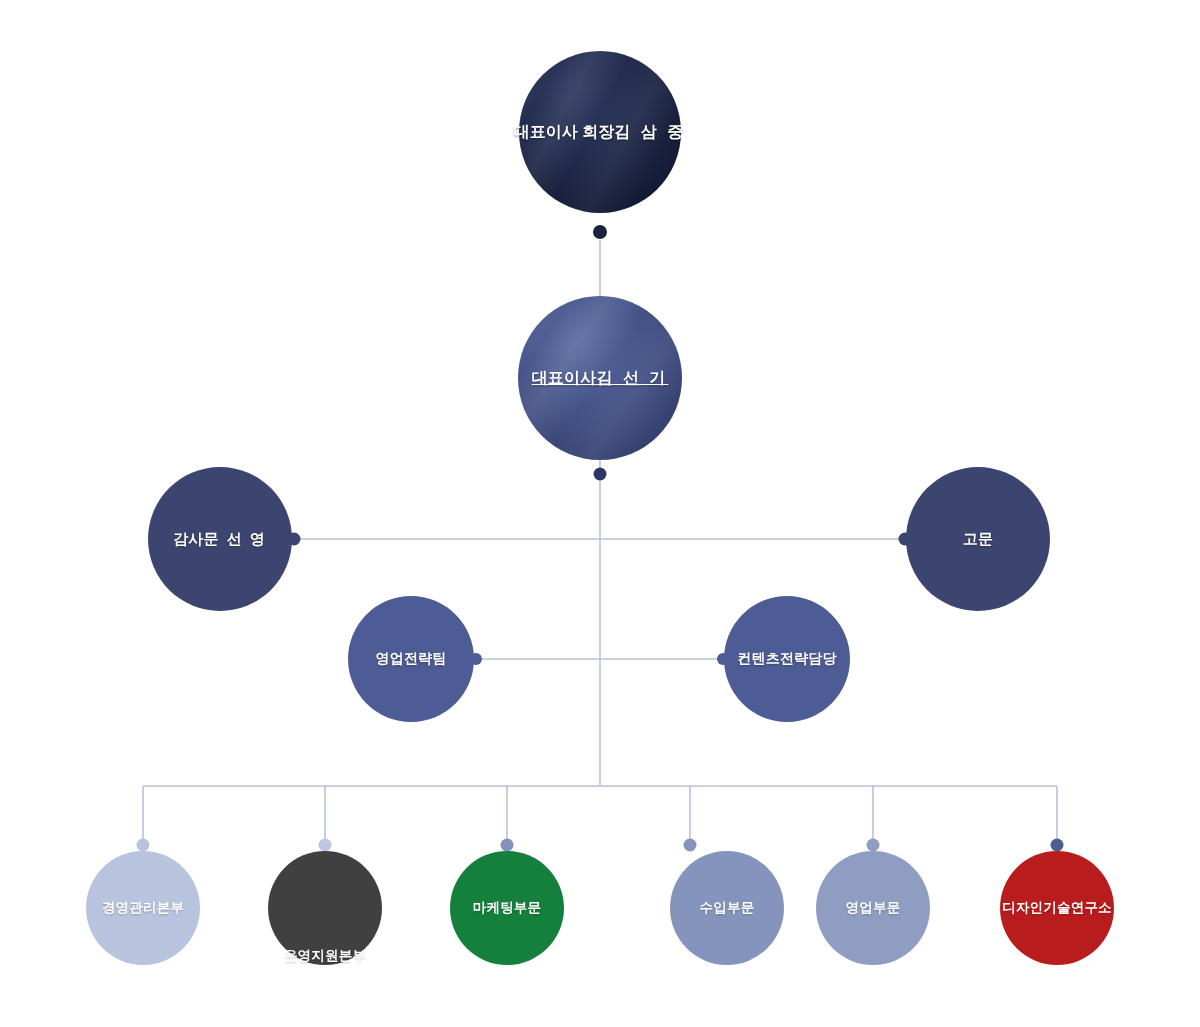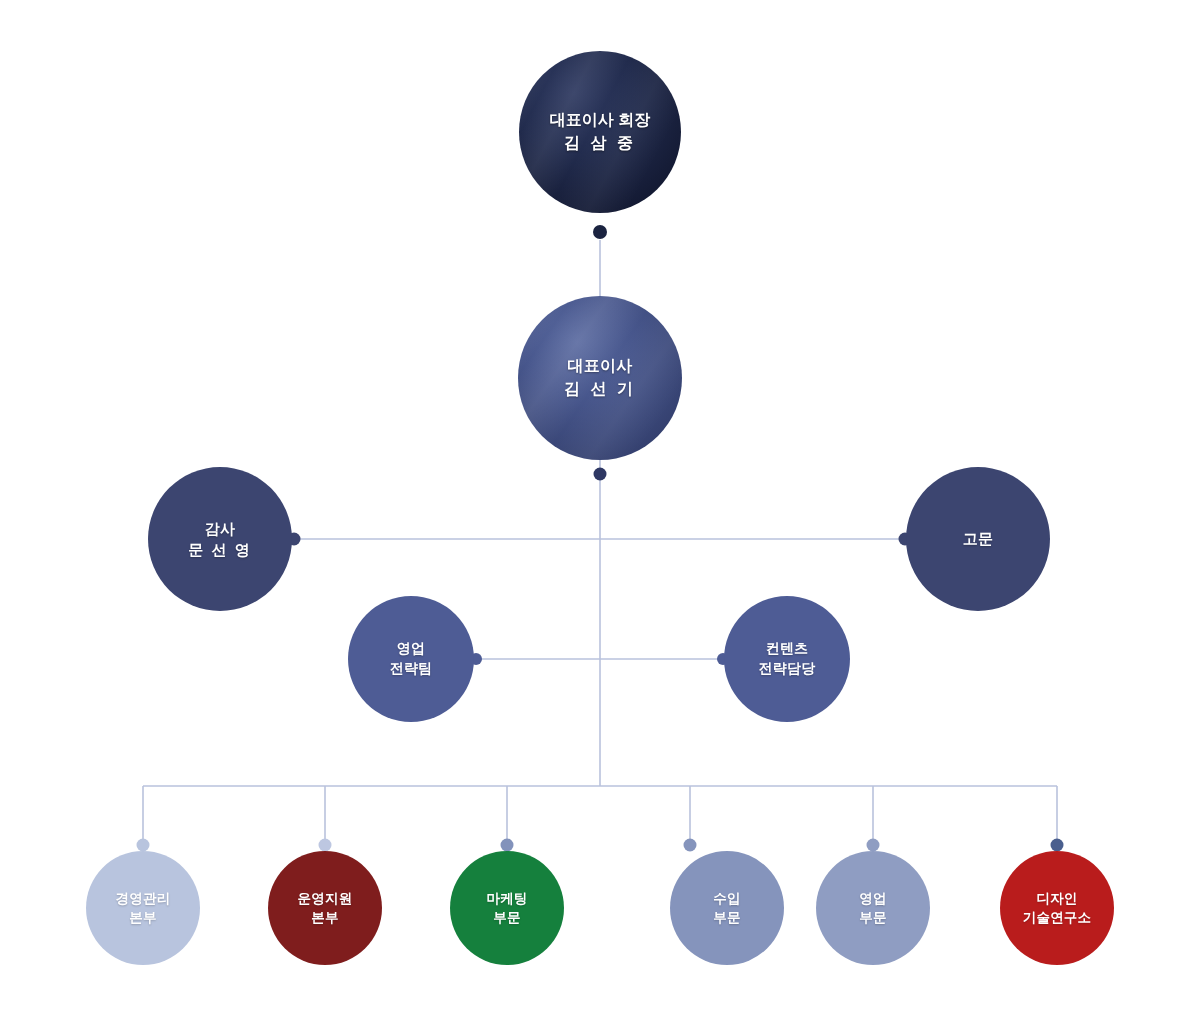--- a/index.html
+++ b/index.html
@@ -23,21 +23,21 @@
     left: 0;
     top: 0;
     width: 1200px;
     height: 1027px;
     pointer-events: none;
   }
   .node {
     position: absolute;
     border-radius: 50%;
     display: flex;
-    flex-direction: column;
+    flex-direction: row;
     align-items: center;
     justify-content: center;
     text-align: center;
     color: #ffffff;
     box-sizing: border-box;
     line-height: 1.42;
     letter-spacing: 0.2px;
   }
   .node .line1,
   .node .line2 {
@@ -74,20 +74,21 @@
     background:
       linear-gradient(125deg,
         rgba(255,255,255,0.12) 0%,
         rgba(255,255,255,0.00) 20%,
         rgba(255,255,255,0.09) 33%,
         rgba(255,255,255,0.00) 50%,
         rgba(255,255,255,0.06) 66%,
         rgba(255,255,255,0.00) 82%),
       radial-gradient(circle at 36% 28%, #5a6aa0 0%, #48578d 34%, #3a4778 66%, #2b3560 100%);
     text-shadow: 0 1px 2px rgba(0,0,0,0.35);
+    text-decoration: underline;
   }
   .node-l1 .line2 { letter-spacing: 3px; }
 
   
   .node-side {
     width: 144px;
     height: 144px;
     font-size: 15px;
     font-weight: 700;
     background: #3c4570;
@@ -178,21 +179,21 @@
   <div class="node node-staff" style="left:724px; top:596px;font-family:Liberation Serif, serif;">
     <span class="line1">컨텐츠</span>
     <span class="line2">전략담당</span>
   </div>
 
   <div class="node node-div" style="left:86px; top:851px; background:#b8c4de;">
     <span class="line1">경영관리</span>
     <span class="line2">본부</span>
   </div>
 
-  <div class="node node-div" style="left:268px; top:851px; background:#7f1d1d;">
+  <div class="node node-div" style="left:268px; top:851px; background:#404040;align-items:flex-end;">
     <span class="line1">운영지원</span>
     <span class="line2">본부</span>
   </div>
 
   <div class="node node-div" style="left:450px; top:851px; background:#15803d;">
     <span class="line1">마케팅</span>
     <span class="line2">부문</span>
   </div>
 
   <div class="node node-div" style="left:670px; top:851px; background:#8594bc;">

